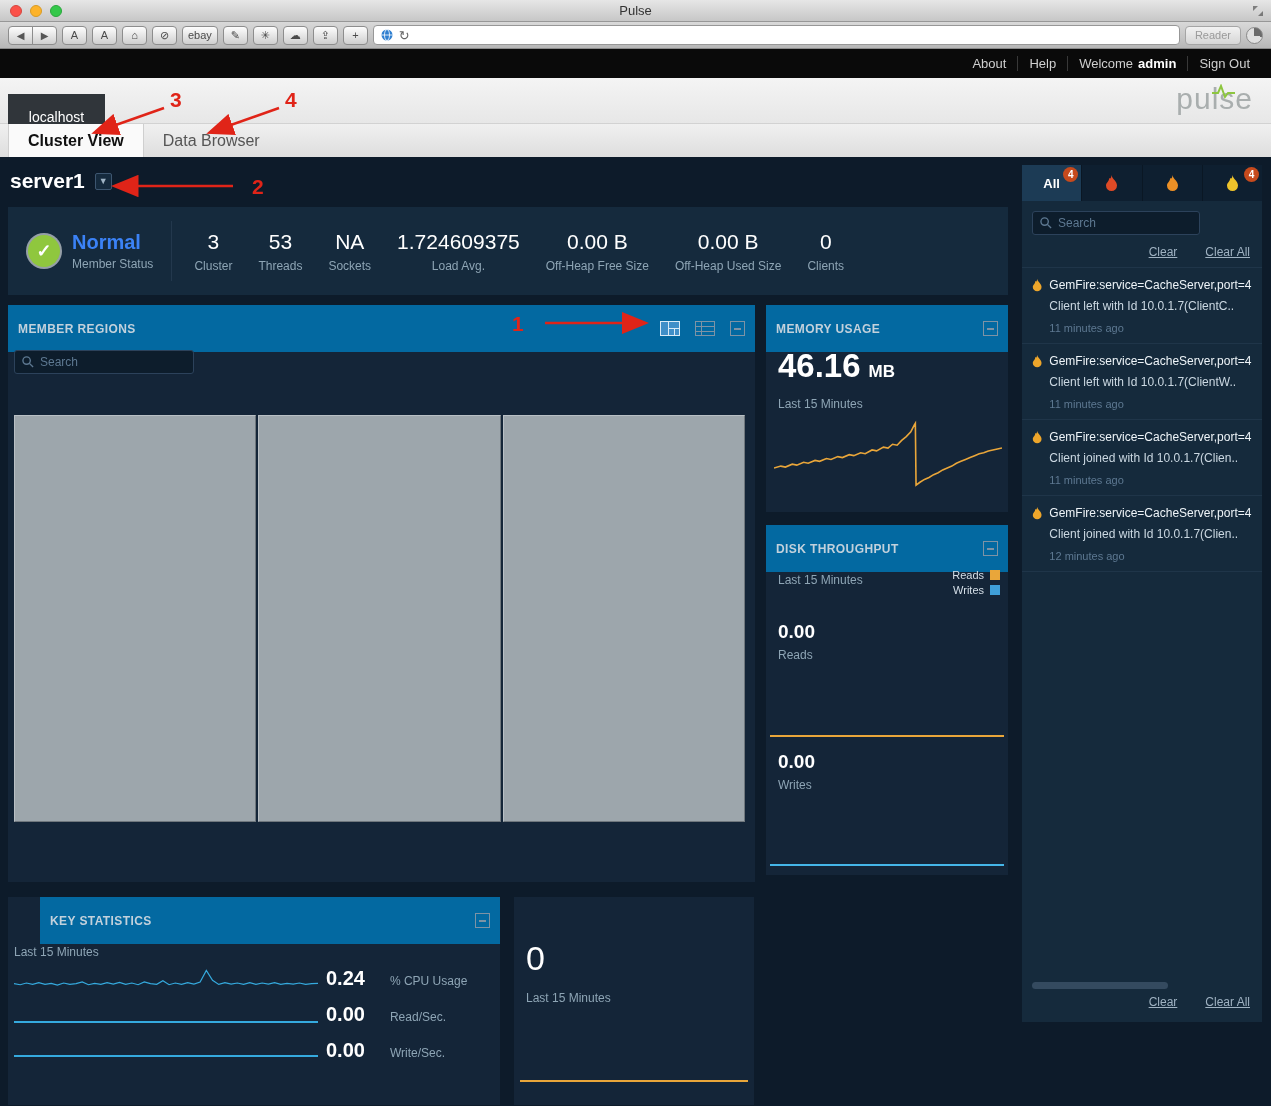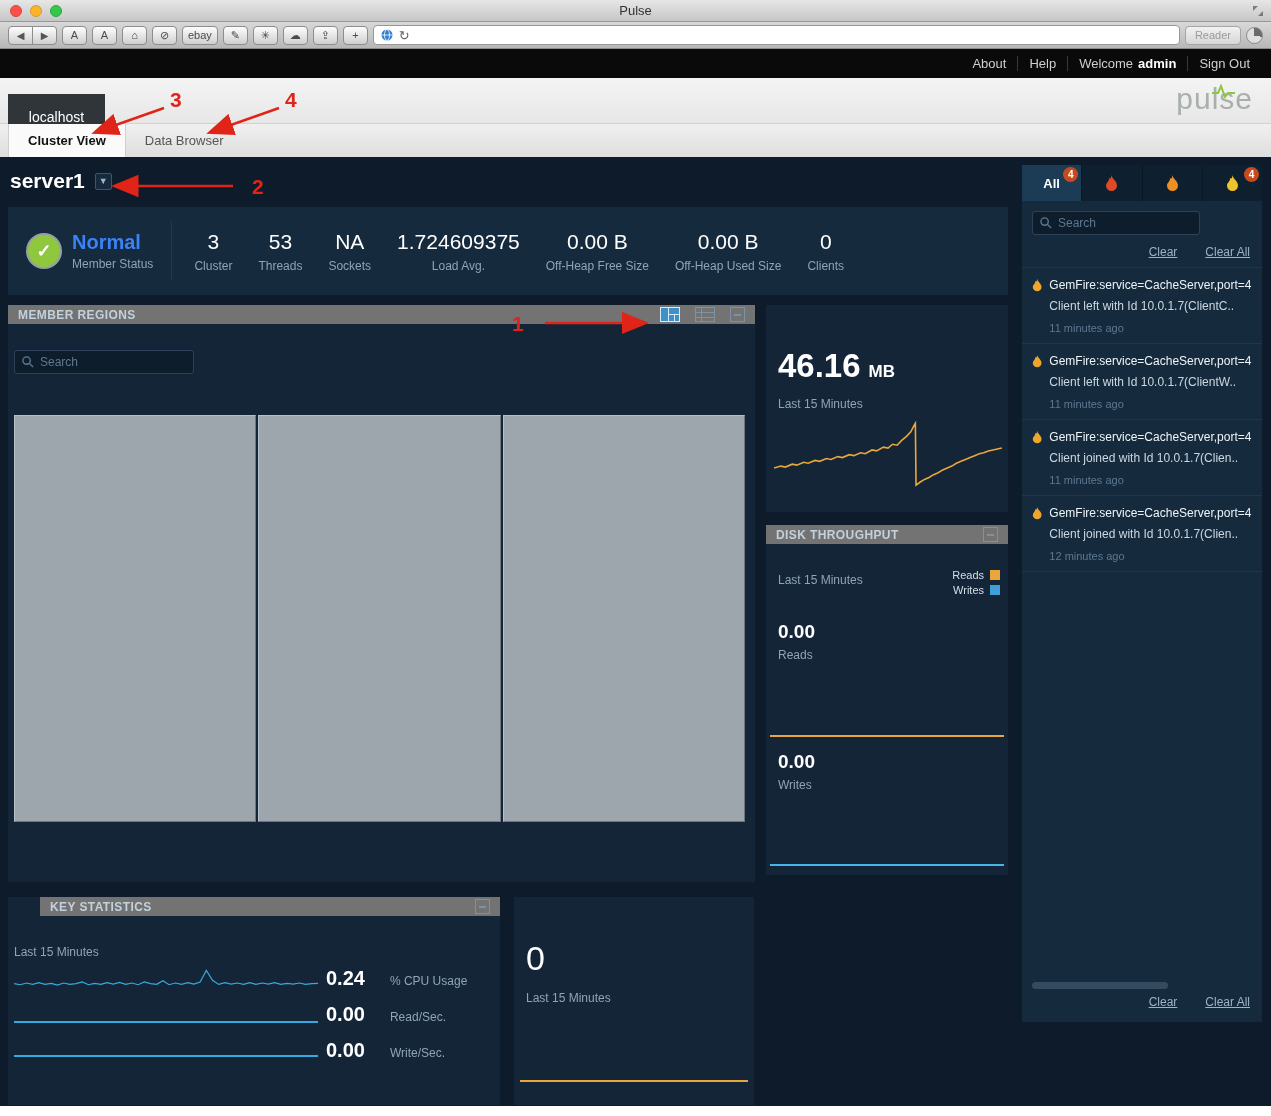--- a/index.html
+++ b/index.html
@@ -69,21 +69,21 @@
     position:absolute; left:8px; top:16px; height:46px; width:97px; background:#30353a;
     color:#fff; display:flex; align-items:center; justify-content:center; font-size:14px; cursor:pointer;
   }
   .logo { position:absolute; right:18px; top:4px; font-size:30px; color:#a9aeae; letter-spacing:1px; }
   .logo svg { position:absolute; left:36px; top:2px; }
 
   .subtabstrip {
     position:absolute; top:124px; left:0; width:100%; height:33px;
     background:linear-gradient(#f0f0f0,#dedede); display:flex; padding-left:8px;
   }
-  .subtab { display:flex; align-items:center; padding:0 19px; font-size:13px; color:#555; cursor:pointer; }
+  .subtab { display:flex; align-items:center; padding:0 19px; font-size:16px; color:#555; cursor:pointer; }
   .subtab.active { color:#101010; font-weight:bold; background:#fafafa;
     border-left:1px solid #cfcfcf; border-right:1px solid #cfcfcf; }
 
   
   .content { position:absolute; top:157px; left:0; width:100%; height:949px; background:#0d1b2a; }
   .bottom-strip { position:absolute; top:1106px; left:0; width:100%; height:10px; background:#ffffff; }
 
   .member-head { position:absolute; left:10px; top:169px; display:flex; align-items:center; gap:10px;
     color:#fff; font-size:21px; font-weight:bold; }
   .dd-box { width:17px; height:17px; background:#152a3d; border:1px solid #3d5670; border-radius:2px;
@@ -97,21 +97,21 @@
     display:flex; align-items:center; justify-content:center; font-size:18px; font-weight:bold;
     box-shadow:0 0 0 2px rgba(255,255,255,.55); }
   .sn-text .state { color:#3b82f6; font-size:20px; font-weight:bold; }
   .sn-text .sub { color:#8ea5b5; font-size:12px; margin-top:3px; }
   .stats { display:flex; gap:26px; padding-left:22px; align-items:center; }
   .stat { text-align:center; }
   .stat .v { color:#fff; font-size:21px; }
   .stat .l { color:#8ea5b5; font-size:12px; margin-top:5px; }
 
   .panel { position:absolute; background:#142538; }
-  .panel-header { height:19px; background:#737373; display:flex; align-items:center; padding:0 10px; }
+  .panel-header { height:47px; background:#0369a1; display:flex; align-items:center; padding:0 10px; }
   .panel-title { color:#c2d1dc; font-size:12px; font-weight:bold; letter-spacing:.4px; }
   .hdr-right { margin-left:auto; display:flex; align-items:center; gap:15px; }
   .icon-collapse { width:15px; height:15px; border:1px solid #7d93a5; position:relative; cursor:pointer; }
   .icon-collapse::after { content:""; position:absolute; left:3px; right:3px; top:6px; height:2px; background:#7d93a5; }
 
   .searchbox { height:24px; background:#0d1d2c; border:1px solid #2c425b; border-radius:3px;
     display:flex; align-items:center; gap:6px; padding:0 7px; }
   .searchbox input { background:transparent; border:none; outline:none; color:#cfd9e0;
     font-size:12px; width:100%; font-family:inherit; }
   .searchbox input::placeholder { color:#5d7891; }
@@ -329,20 +329,26 @@
       <input type="text" placeholder="Search" style="">
     </div>
     <div class="treemap">
       <div class="tm-block"></div>
       <div class="tm-block"></div>
       <div class="tm-block"></div>
     </div>
   </div>
 
   <div class="panel memory-panel">
+    <div class="panel-header">
+      <span class="panel-title">MEMORY USAGE</span>
+      <span class="hdr-right">
+          <span class="icon-collapse"></span>
+        </span>
+    </div>
     <div class="mem-value">
       <span class="num">46.16</span>
       <span class="unit">MB</span>
     </div>
     <div class="mem-caption">Last 15 Minutes</div>
     <svg class="mem-chart" viewBox="0 0 100 100" preserveAspectRatio="none">
       <polyline fill="none" stroke="#e9a63a" stroke-width="1.6" vector-effect="non-scaling-stroke" points="0,60 3,58 5,59 8,56 10,57 13,54 15,55 18,52 20,53 23,50 25,51 28,48 30,49 33,46 35,47 38,44 40,45 43,41 45,42 48,38 50,39 52,35 54,36 56,31 58,27 60,22 61.5,15 62,13 62.3,78 64,75 66,72 68,70 70,67 72,65 74,62 76,60 78,58 80,55 82,53 84,51 86,49 88,47 90,45 92,44 94,42 96,41 98,40 100,39"></polyline>
     </svg>
   </div>
 

